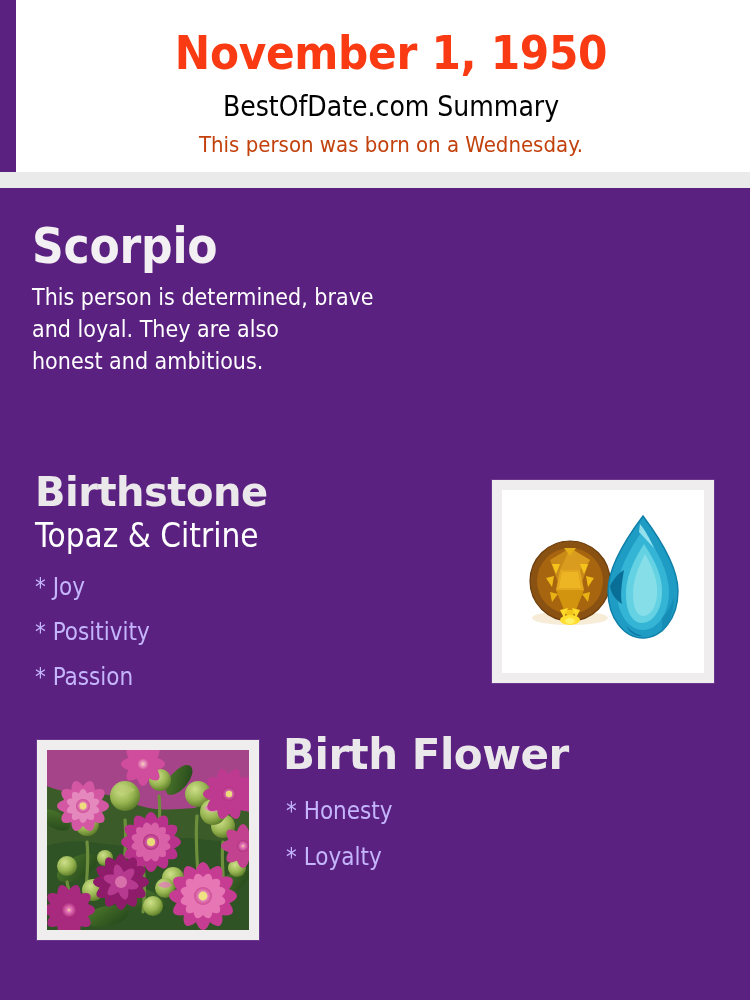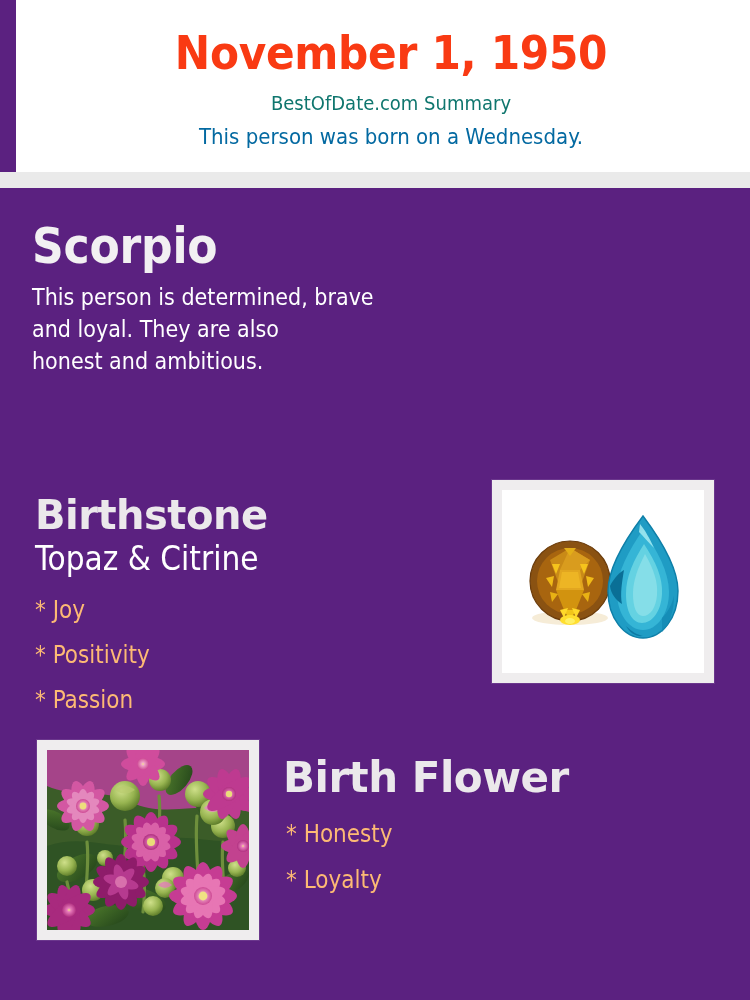--- a/index.html
+++ b/index.html
@@ -18,26 +18,26 @@
     display:flex; flex-direction:column; align-items:center; justify-content:flex-start;
   }
   #date-title {
     font-family:"DejaVu Sans Condensed","Liberation Sans", sans-serif;
     font-size:47px; font-weight:700; color:#F93A13;
     letter-spacing:-0.3px; line-height:1;
     margin-top:29px;
   }
   #site-subtitle {
     font-family:"DejaVu Sans Condensed","Liberation Sans", sans-serif;
-    font-size:20px; font-weight:400; color:#0f766e;
+    font-size:28px; font-weight:400; color:#000000;
     line-height:1; margin-top:17px;
   }
   #born-line {
     font-family:"DejaVu Sans Condensed","Liberation Sans", sans-serif;
-    font-size:22px; font-weight:400; color:#0369a1;
+    font-size:22px; font-weight:400; color:#c2410c;
     line-height:1; margin-top:13px;
   }
   #separator {
     position:absolute; left:0; top:172px; width:750px; height:16px;
     background:#EAEAEA;
   }
 
   
   #body-purple {
     position:absolute; left:0; top:188px; width:750px; height:680px;
@@ -56,30 +56,30 @@
     font-size:23px; font-weight:400; color:#FFFFFF;
     line-height:1.38; margin-top:10px; max-width:672px;
     white-space:pre-line;
   }
 
   
   #birthstone-block { position:absolute; left:35px; top:283px; width:430px; }
   .section-heading {
     font-family:"DejaVu Sans", "Liberation Sans", sans-serif;
     font-size:40px; font-weight:700; color:#EBE8EB;
-    line-height:1.05; letter-spacing:-0.5px;margin-top:23px;
+    line-height:1.05; letter-spacing:-0.5px;
   }
   .section-sub {
     font-family:"DejaVu Sans Condensed","Liberation Sans", sans-serif;
     font-size:33px; font-weight:400; color:#FFFFFF;
     line-height:1.1; margin-top:5px;
   }
   .bullet {
     font-family:"DejaVu Sans Condensed","Liberation Sans", sans-serif;
-    font-size:24px; font-weight:400; color:#fdba74;
+    font-size:24px; font-weight:400; color:#c4b5fd;
     line-height:1; margin-top:21px;
   }
 
   
   .photo-frame {
     position:absolute;
     background:#EFEDEE;
     padding:10px;
     box-shadow:0 0 0 1px rgba(255,255,255,0.10);
   }

